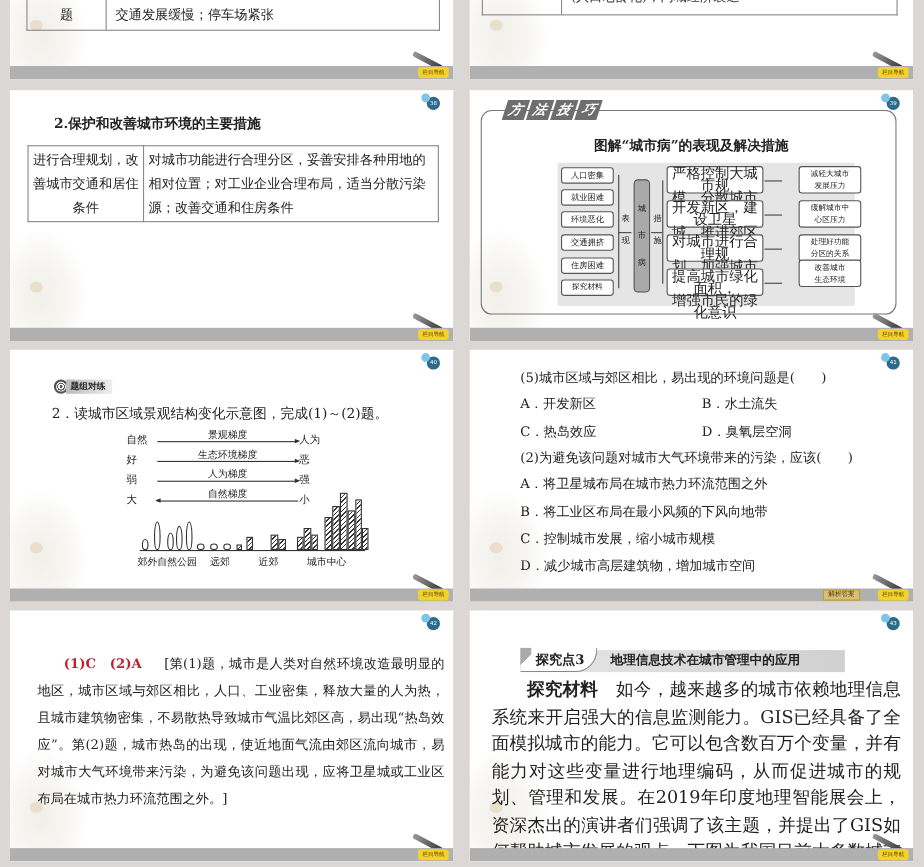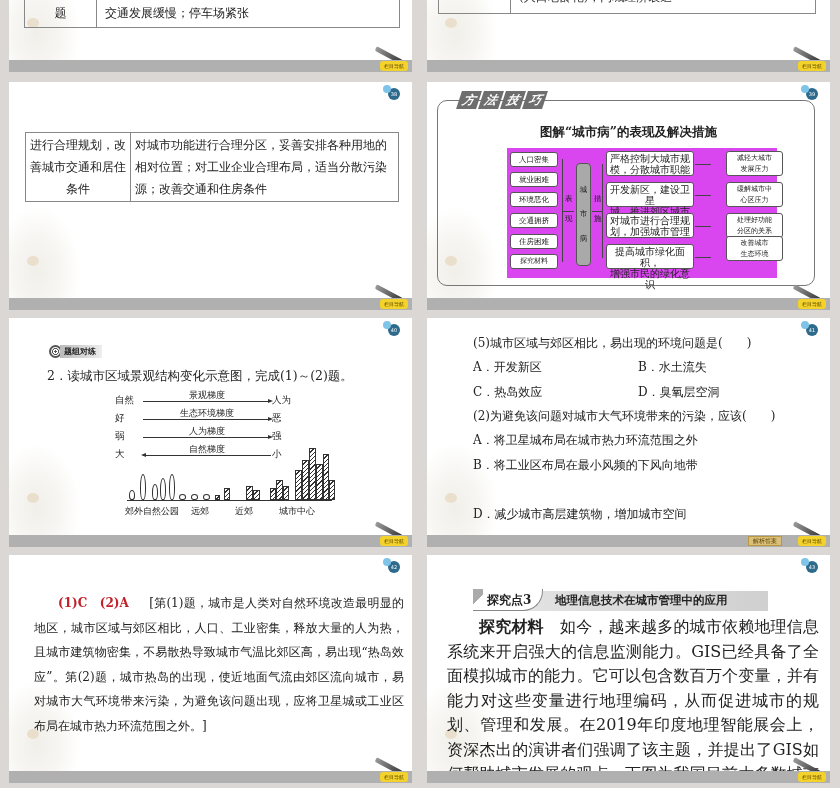--- a/index.html
+++ b/index.html
@@ -37,25 +37,25 @@
   .s3-title { position: absolute; left: 40px; top: 22px; font-size: 12.5px; font-weight: bold; }
   .s3-table { position: absolute; left: 16px; top: 50px; width: 374px; border-collapse: collapse; font-size: 12px; }
   .s3-table td { border: 1px solid #888; line-height: 22px; padding: 1px 4px; vertical-align: middle; }
   .s3-table td.k { width: 105px; text-align: center; }
 
   
   .method-frame { position: absolute; left: 10px; top: 18px; width: 378px; height: 186px; border: 1px solid #777; border-radius: 10px; }
   .method-tag { position: absolute; left: 32px; top: 9px; display: flex; gap: 2px; }
   .method-tag span { display: inline-block; width: 20px; height: 18px; background: #6e6e6e; color: #fff; font-size: 12px; font-style: italic; text-align: center; line-height: 18px; transform: skewX(-18deg); font-weight: bold; }
   .diag-title { position: absolute; left: 0; right: 0; top: 42px; text-align: center; font-size: 12.5px; font-weight: bold; }
-  .diag { position: absolute; left: 80px; top: 66px; width: 270px; height: 130px; background: #d946ef; font-family: "DejaVu Sans", sans-serif; font-size: 7.5px; }
+  .diag { position: absolute; left: 80px; top: 66px; width: 270px; height: 130px; background: #e5e5e5; font-family: "DejaVu Sans", sans-serif; font-size: 7.5px; }
   .dbox { position: absolute; border: 1px solid #555; border-radius: 3px; background: #fff; text-align: center; color: #222; }
   .dleft { left: 3px; width: 48px; height: 15px; line-height: 13px; }
   .dcenter { position: absolute; left: 69px; top: 15px; width: 15px; height: 103px; background: #a9a9a9; border: 1px solid #555; border-radius: 4px; display: flex; flex-direction: column; justify-content: space-around; align-items: center; padding: 14px 0; }
-  .dmid { left: 99px; width: 88px; height: 25px; line-height: 11px; font-size: 10px; padding-top: 1px; }
+  .dmid { left: 99px; width: 88px; height: 25px; line-height: 11px; font-size: 13px; padding-top: 1px; }
   .dright { left: 206px; width: 57px; height: 25px; line-height: 11px; font-size: 7px; padding-top: 1px; margin-left: 13px; }
   .dlabel { position: absolute; font-size: 7.5px; line-height: 10px; }
   .dline { position: absolute; background: #444; }
 
   
   .tag-drill { position: absolute; left: 40px; top: 26px; display: flex; align-items: center; height: 14px; }
   .tag-drill .bull { width: 13px; height: 13px; border-radius: 50%; border: 2px solid #555; background: radial-gradient(circle, #555 20%, #fff 22%, #fff 40%, #555 42%, #555 55%, #fff 57%); }
   .tag-drill .txt { background: linear-gradient(90deg, #bbb, #eee); font-size: 8px; font-weight: bold; padding: 1px 6px 1px 4px; margin-left: -2px; color: #222; font-family: "DejaVu Sans", sans-serif; }
   .q-stem { position: absolute; left: 38px; top: 50px; font-size: 12.5px; }
   .landscape { position: absolute; left: 98px; top: 74px; width: 230px; height: 120px; font-size: 9.5px; font-family: "DejaVu Sans", sans-serif; }
@@ -110,20 +110,21 @@
       <div class="c2">(人口老龄化)，内城经济衰退</div>
     </div>
     <div class="pen"></div>
     <div class="bar"></div>
     <div class="nav-btn">栏目导航</div>
   </div>
 
   <div class="slide" id="s3">
     <div class="flower"></div>
     <div class="pageno">38</div>
+    <div class="s3-title">2.保护和改善城市环境的主要措施</div>
     <table class="s3-table">
       <tbody>
       <tr>
         <td class="k">进行合理规划，改善城市交通和居住条件</td>
         <td>对城市功能进行合理分区，妥善安排各种用地的相对位置；对工业企业合理布局，适当分散污染源；改善交通和住房条件</td>
       </tr>
     </tbody>
       </table>
     <div class="pen"></div>
     <div class="bar"></div>
@@ -277,20 +278,21 @@
     <div class="flower"></div>
     <div class="pageno">41</div>
     <div class="qtext" style="top:17px">(5)城市区域与郊区相比，易出现的环境问题是(　　)</div>
     <div class="qopt" style="left:46px;top:41px">A．开发新区</div>
     <div class="qopt" style="left:211px;top:41px">B．水土流失</div>
     <div class="qopt" style="left:46px;top:66px">C．热岛效应</div>
     <div class="qopt" style="left:211px;top:66px">D．臭氧层空洞</div>
     <div class="qtext" style="top:90px">(2)为避免该问题对城市大气环境带来的污染，应该(　　)</div>
     <div class="qopt" style="left:46px;top:114px">A．将卫星城布局在城市热力环流范围之外</div>
     <div class="qopt" style="left:46px;top:139px">B．将工业区布局在最小风频的下风向地带</div>
+    <div class="qopt" style="left:46px;top:164px">C．控制城市发展，缩小城市规模</div>
     <div class="qopt" style="left:46px;top:188px">D．减少城市高层建筑物，增加城市空间</div>
     <div class="pen"></div>
     <div class="bar"></div>
     <div class="ans-btn">解析答案</div>
     <div class="nav-btn">栏目导航</div>
   </div>
 
   <div class="slide" id="s7">
     <div class="flower"></div>
     <div class="pageno">42</div>

